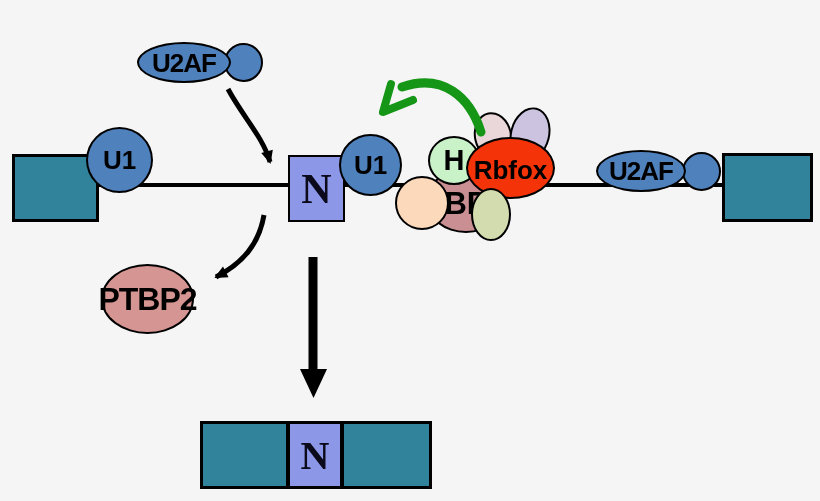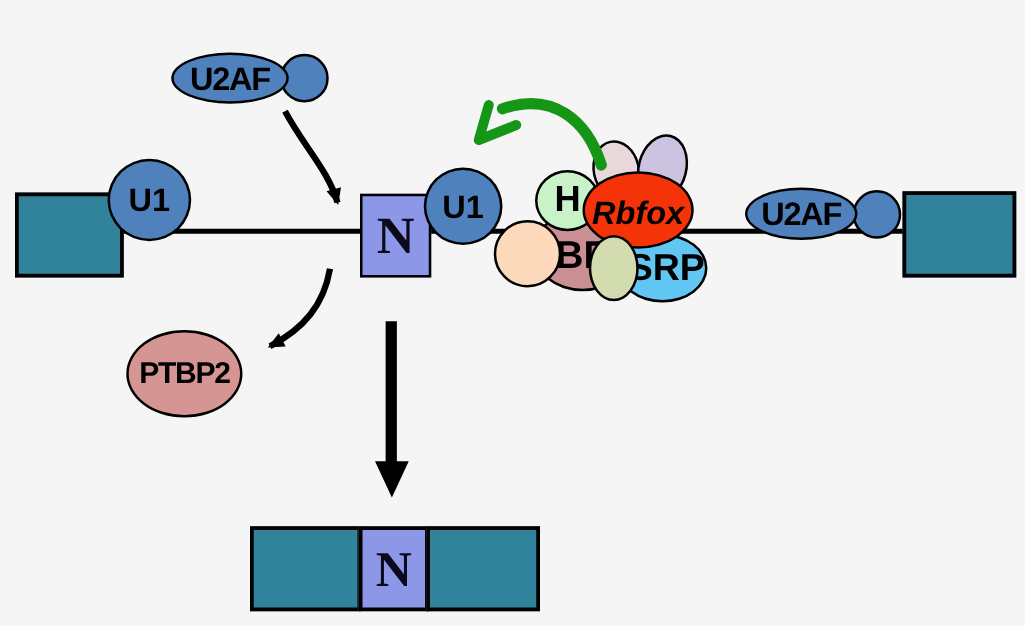--- a/index.html
+++ b/index.html
@@ -56,34 +56,31 @@
   <div class="shape oval c-blue" style="left:682px;top:152px;width:39px;height:39px;"></div>
   <div class="shape oval c-blue" style="left:596px;top:150px;width:90px;height:42px;">
     <span class="lbl" style="font-size:26px;letter-spacing:-1px;">U2AF</span>
   </div>
 
   <div class="shape oval c-pink" style="left:474px;top:112px;width:38px;height:48px;transform:rotate(-12deg);"></div>
   <div class="shape oval c-lav" style="left:510px;top:107px;width:40px;height:55px;transform:rotate(14deg);"></div>
   <div class="shape oval c-rose" style="left:426px;top:168px;width:80px;height:65px;">
     <span class="lbl" style="font-size:31px;margin-top:6px;">BP</span>
   </div>
-  <div class="shape oval c-sky" style="left:494px;top:187px;width:72px;height:55px;">
-    <span class="lbl" style="font-size:30px;margin-left:6px;">SRP</span>
-  </div>
   <div class="shape oval c-peach" style="left:395px;top:176px;width:54px;height:54px;"></div>
   <div class="shape oval c-green" style="left:428px;top:136px;width:52px;height:49px;">
     <span class="lbl" style="font-size:29px;">H</span>
   </div>
   <div class="shape oval c-red" style="left:466px;top:137px;width:89px;height:62px;">
-    <span class="lbl" style="font-size:26px;margin-top:4px;font-style:italic;">Rbfox</span>
+    <span class="lbl" style="font-size:26px;margin-top:4px;">Rbfox</span>
   </div>
   <div class="shape oval c-olive" style="left:471px;top:188px;width:40px;height:53px;"></div>
 
   <div class="shape oval c-salmon" style="left:101px;top:264px;width:93px;height:70px;">
-    <span class="lbl" style="font-size:24px;letter-spacing:-1px;">PTBP2</span>
+    <span class="lbl" style="font-size:32px;letter-spacing:-1px;">PTBP2</span>
   </div>
 
   <div class="shape rect c-teal" style="left:200px;top:421px;width:89px;height:68px;"></div>
   <div class="shape rect c-periwinkle" style="left:287px;top:421px;width:56px;height:68px;">
     <span class="serifN" style="font-size:40px;">N</span>
   </div>
   <div class="shape rect c-teal" style="left:341px;top:421px;width:91px;height:68px;"></div>
 
   <svg class="overlay" width="820" height="501" viewBox="0 0 820 501">
     <defs>

